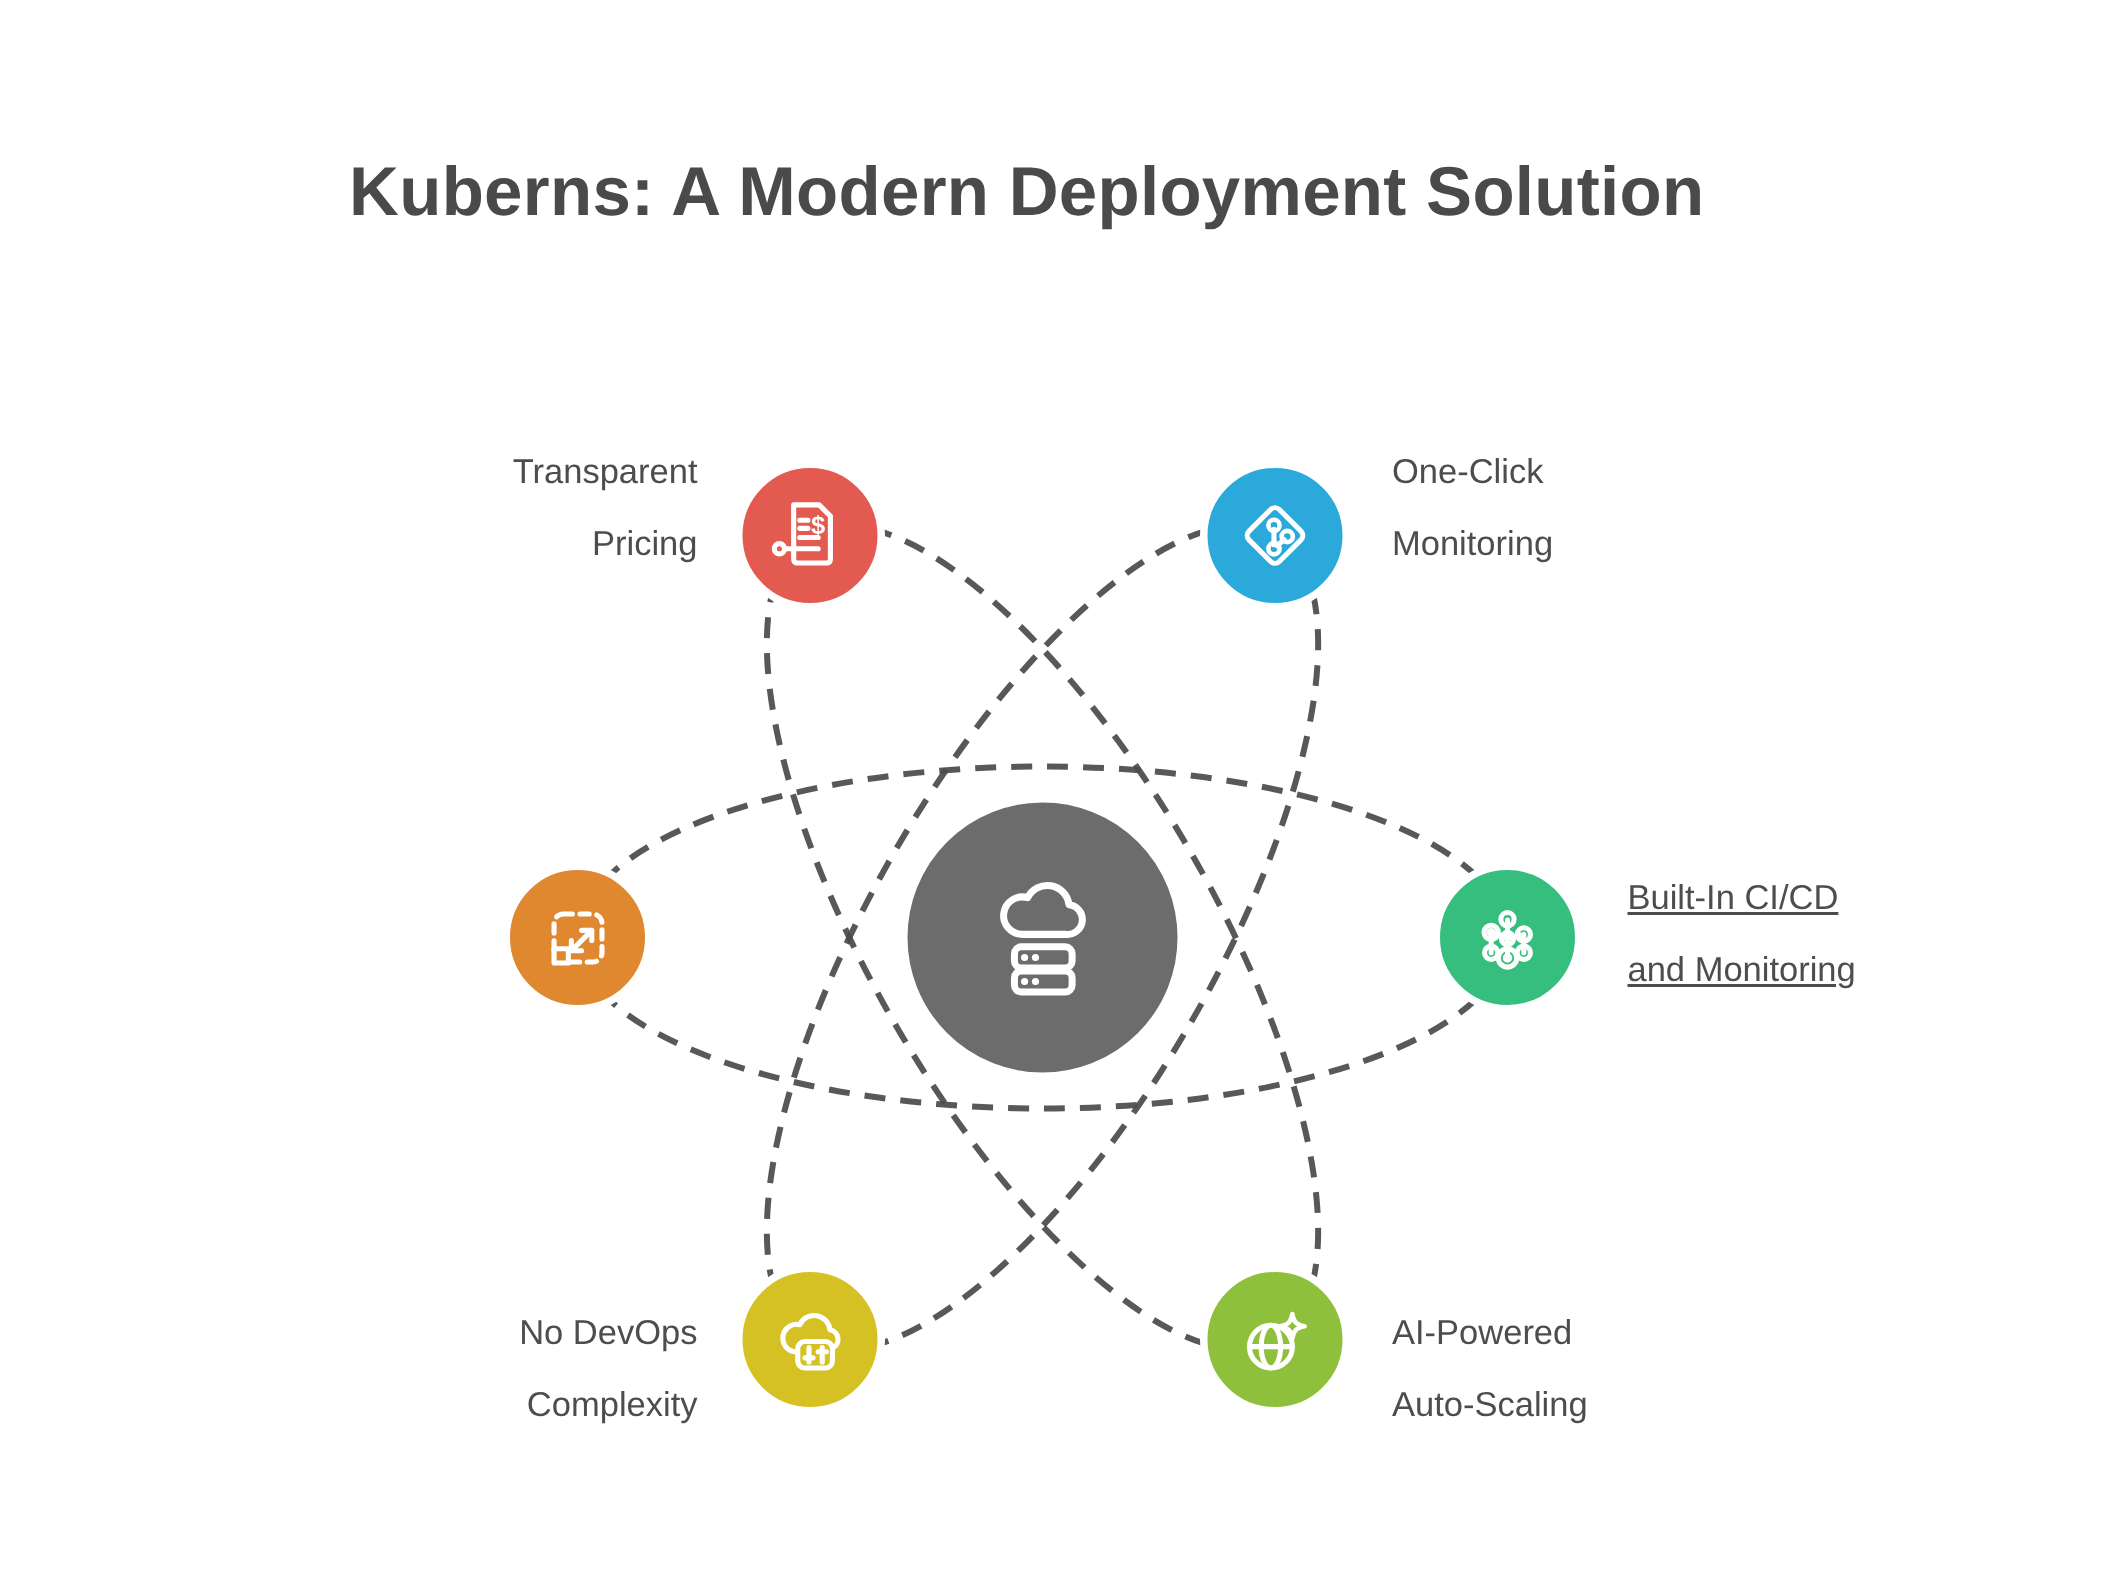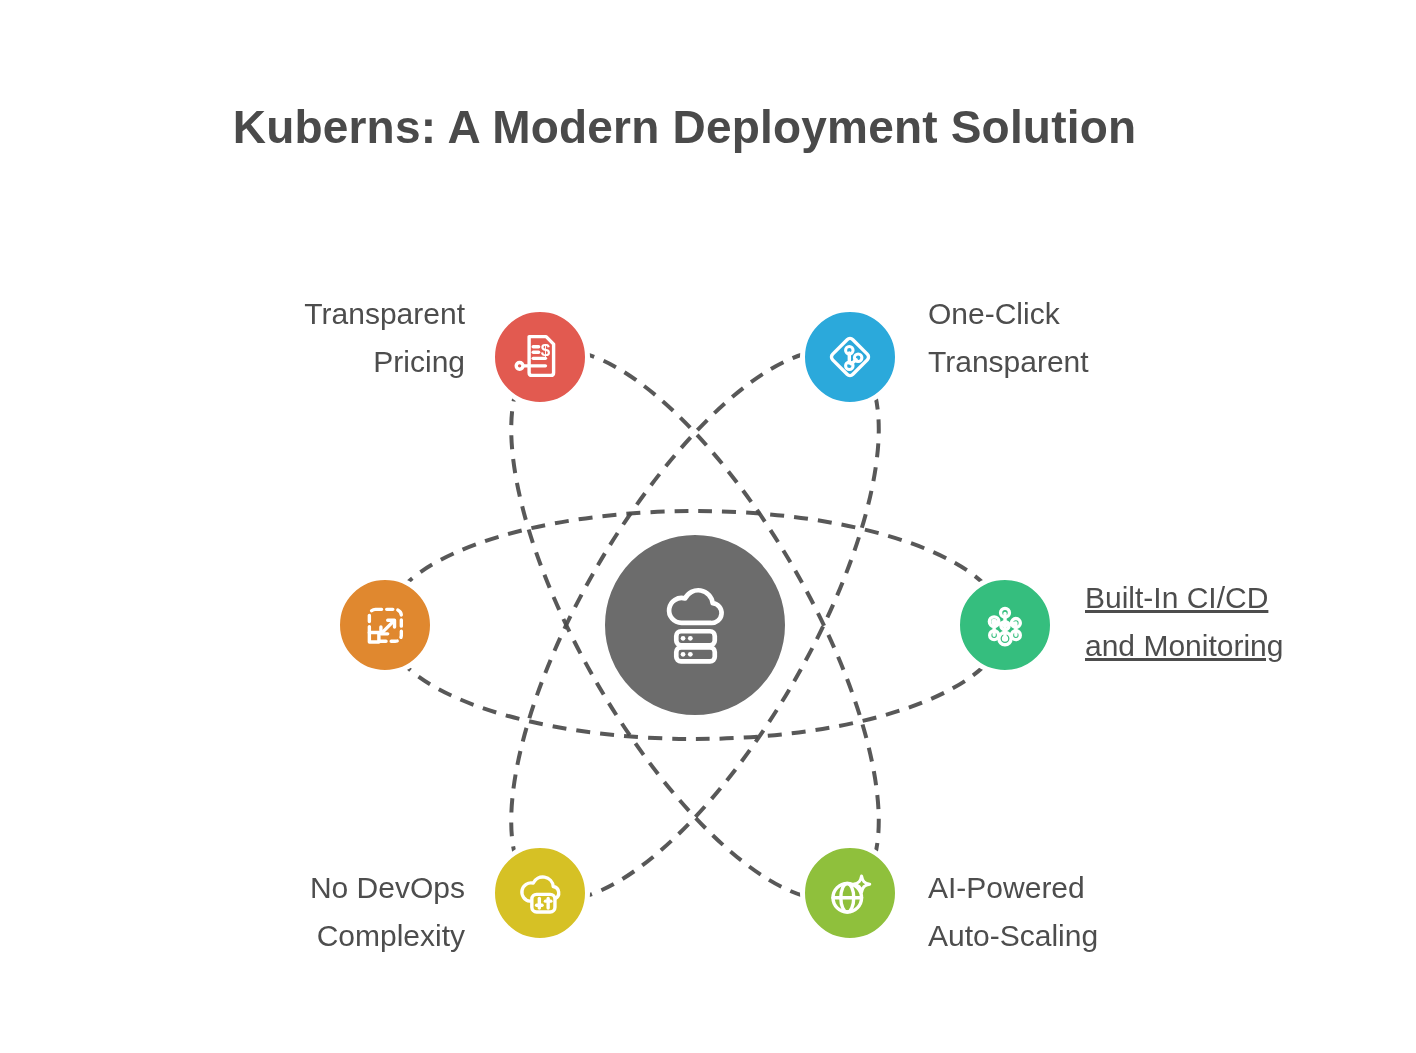--- a/index.html
+++ b/index.html
@@ -16,21 +16,21 @@
   .node{
     position:absolute;border-radius:50%;border:5px solid #fff;box-sizing:border-box;
     display:flex;align-items:center;justify-content:center;
   }
   .sat{width:100px;height:100px;}
   .center-node{width:192px;height:192px;border-width:6px;}
   .sat svg{width:68px;height:68px;}
   .center-node svg{width:104px;height:104px;}
   .icon-stroke{stroke:#fff;fill:none;stroke-linecap:round;stroke-linejoin:round;}
   .label{
-    position:absolute;font-size:30px;line-height:48px;color:#4D4D4D;
+    position:absolute;font-size:23px;line-height:48px;color:#4D4D4D;
     font-weight:500;white-space:pre-line;
   }
   .align-right{text-align:right;}
   
   .n-red{left:490px;top:307px;}
   .n-blue{left:800px;top:307px;}
   .n-orange{left:335px;top:575px;}
   .n-green{left:955px;top:575px;}
   .n-yellow{left:490px;top:843px;}
   .n-yg{left:800px;top:843px;}
@@ -154,21 +154,21 @@
         <path d="M25 57 H67"></path>
         <ellipse cx="46" cy="57" rx="9.5" ry="21"></ellipse>
       </g>
       <path d="M67 25 C68.5 33 71 35.5 79 37 C71 38.5 68.5 41 67 49 C65.5 41 63 38.5 55 37 C63 35.5 65.5 33 67 25 Z" fill="currentColor" class="icon-stroke" stroke-width="4.5"></path>
     </svg>
   </div>
 
   <div class="label align-right l0">Transparent
 Pricing</div>
   <div class="label l1">One-Click
-Transparent</div>
+Monitoring</div>
   <div class="label l3">Built-In CI/CD
 and Monitoring</div>
   <div class="label l5">AI-Powered
 Auto-Scaling</div>
   <div class="label align-right l4">No DevOps
 Complexity</div>
 
 </div>
 
 </body></html>

